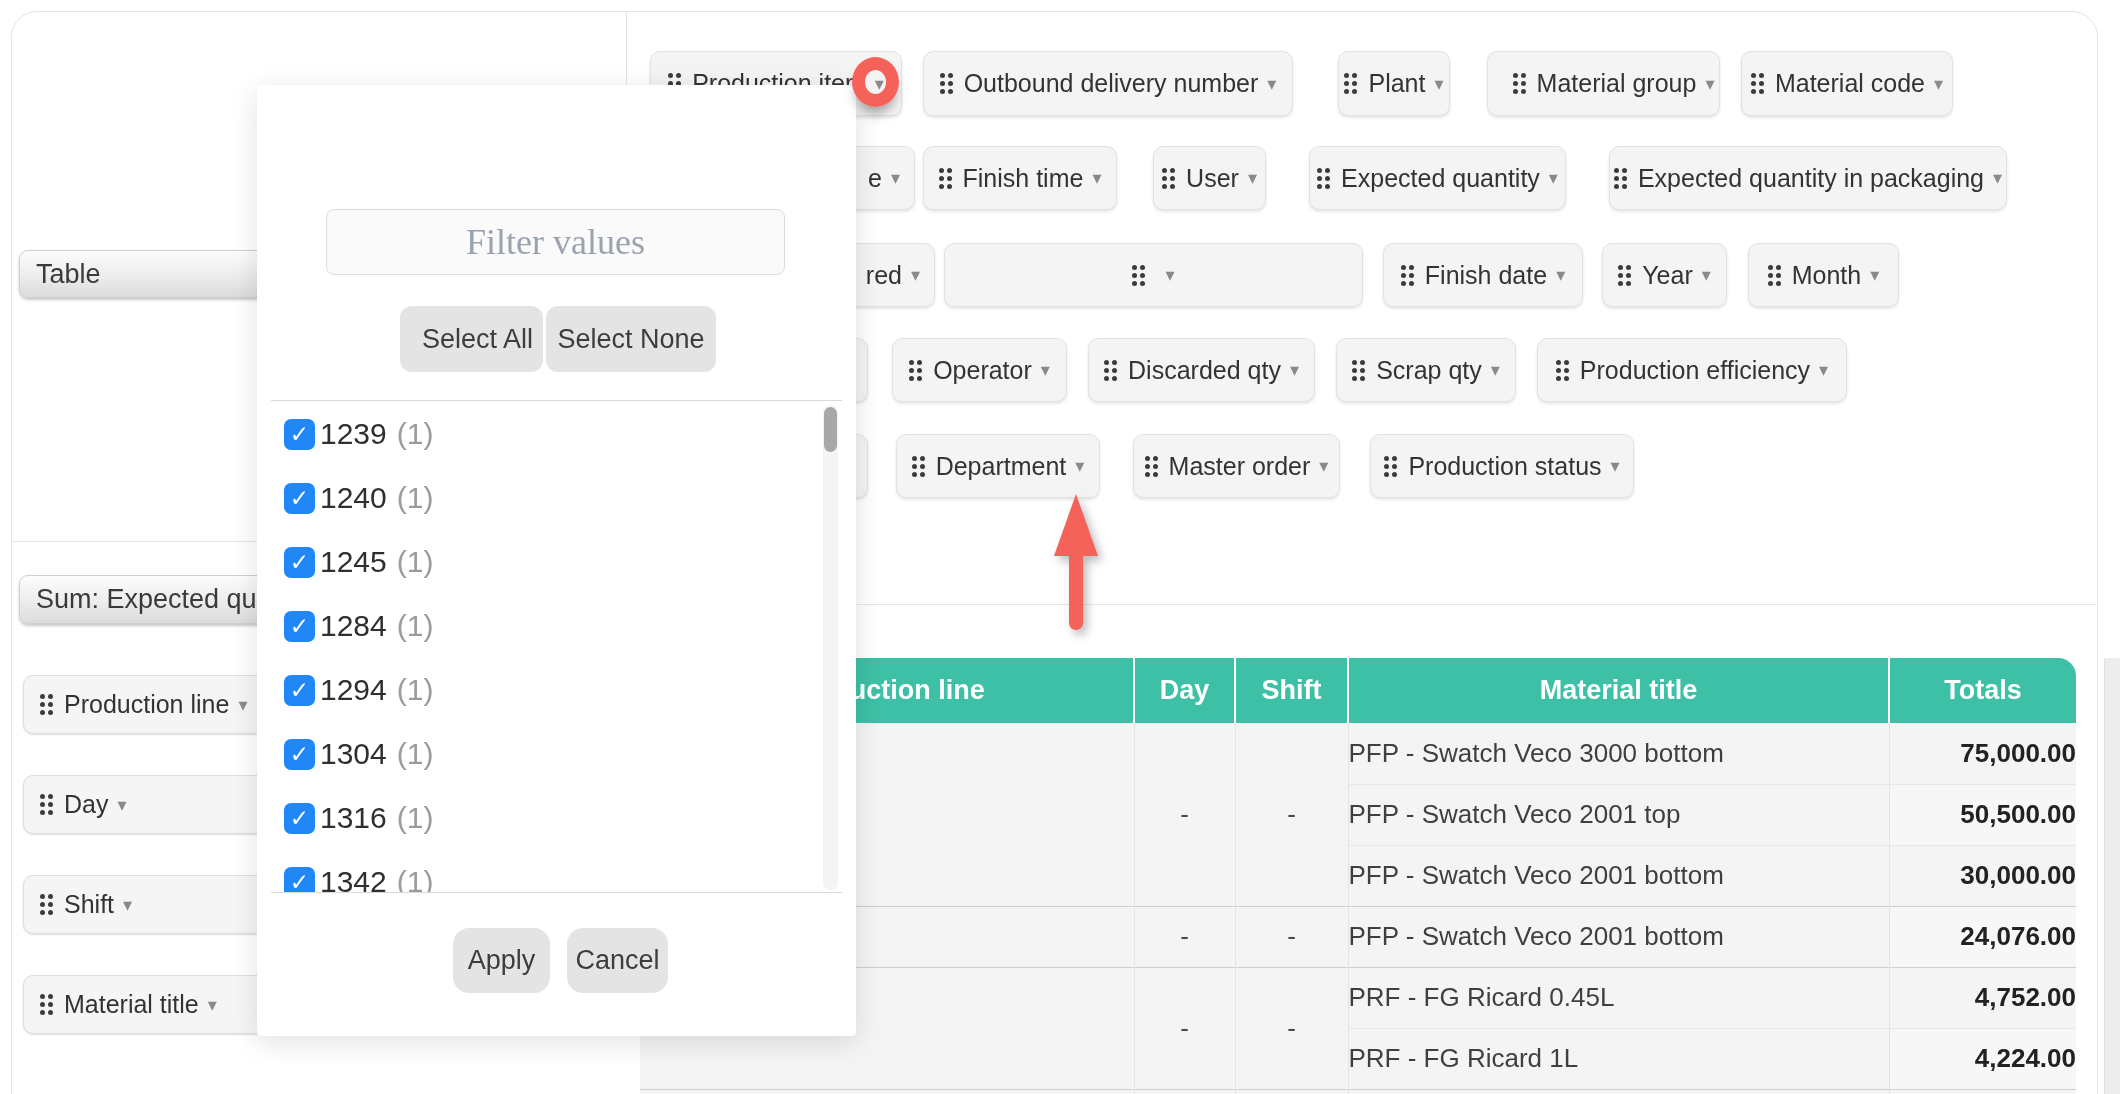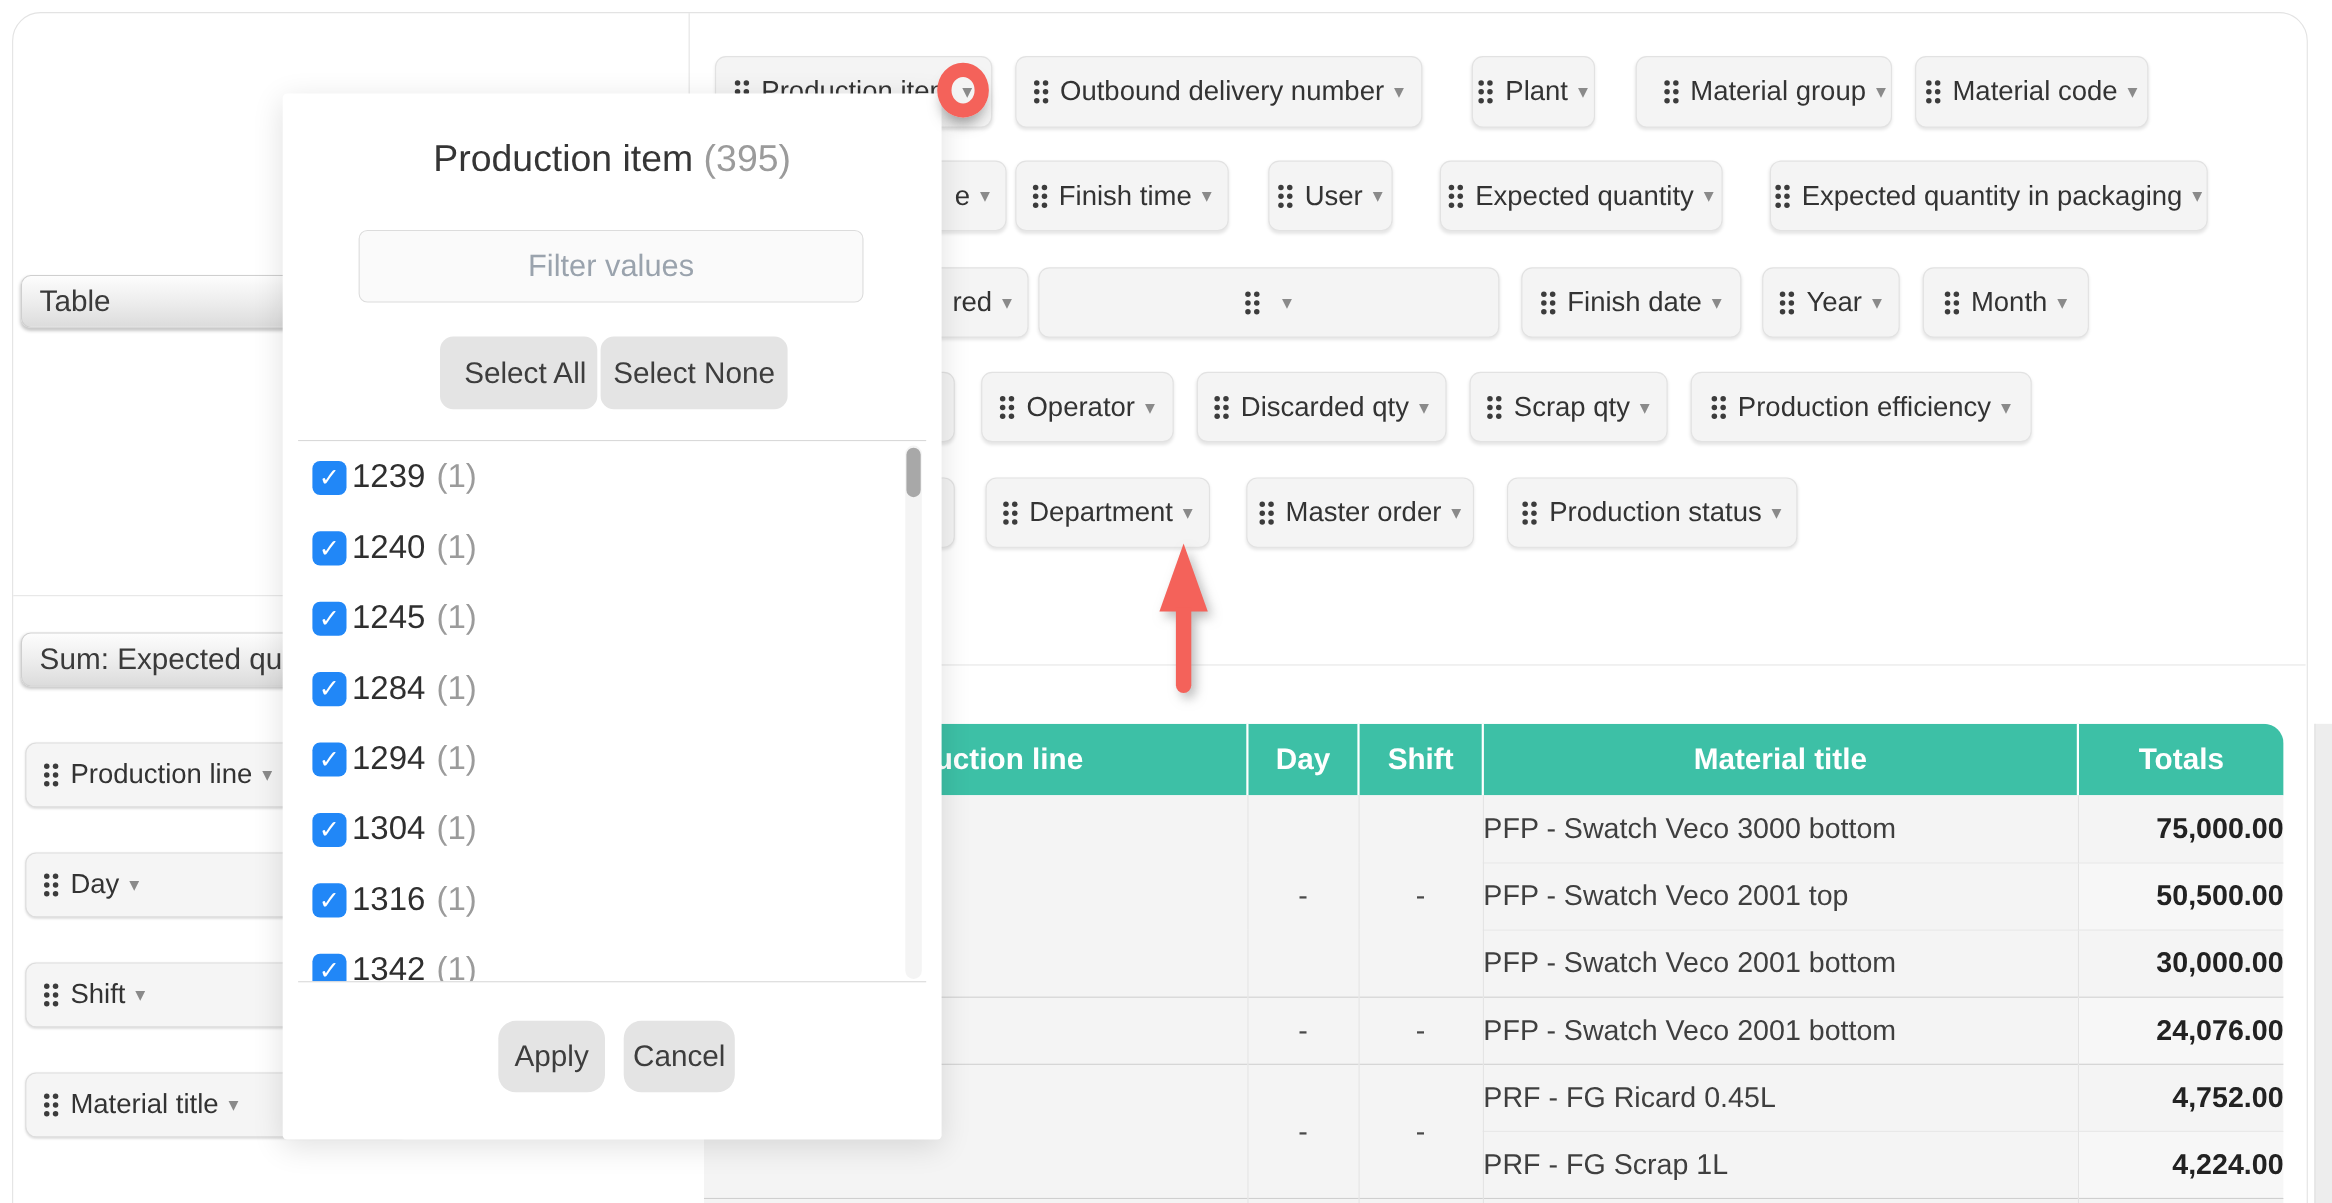--- a/index.html
+++ b/index.html
@@ -62,22 +62,22 @@
   .popup{
     left:257px;top:85px;width:599px;height:951px;background:#ffffff;
     box-shadow:0 6px 28px rgba(0,0,0,.12);border-radius:4px;z-index:20;
   }
   .popup-title{left:0;top:40px;width:100%;height:46px;text-align:center;
     font-size:34px;color:#353535;font-weight:400;}
   .popup-title .cnt{color:#9b9b9b;}
   .filter-input{
     left:69px;top:124px;width:459px;height:66px;box-sizing:border-box;
     border:1px solid #dcdcdc;border-radius:8px;background:#fafafa;
-    text-align:center;font-size:28px;color:#45505c;outline:none;
-    font-family:Liberation Sans, sans-serif;
+    text-align:center;font-size:36px;color:#45505c;outline:none;
+    font-family:Liberation Serif, serif;
   }
   .filter-input::placeholder{color:#9aa3ad;opacity:1;}
   .gbtn{
     display:flex;align-items:center;justify-content:center;
     background:#e4e4e4;border:none;border-radius:12px;
     font-size:27px;color:#3d3d3d;cursor:pointer;
     font-family:"Liberation Sans","DejaVu Sans",sans-serif;
   }
   .gbtn.round{border-radius:16px;}
   .pdivider{left:14px;width:571px;height:1px;background:#d9d9d9;}
@@ -326,40 +326,36 @@
     </tr>
 
     <tr class="gs">
       <td class="pl" rowspan="2"></td>
       <td class="dash" rowspan="2">-</td>
       <td class="dash" rowspan="2">-</td>
       <td class="mat">PRF - FG Ricard 0.45L</td>
       <td class="tot">4,752.00</td>
     </tr>
     <tr class="inner">
-      <td class="mat">PRF - FG Scrap 1L</td>
+      <td class="mat">PRF - FG Ricard 1L</td>
       <td class="tot b">4,224.00</td>
     </tr>
 
     <tr class="gs">
       <td class="pl"></td>
       <td class="dash"></td>
       <td class="dash"></td>
       <td class="mat"></td>
       <td class="tot"></td>
     </tr>
   </tbody>
     </table>
 </div>
 
 <div class="abs popup">
-  <div class="abs popup-title">
-    <span>Production item</span>
-    <span class="cnt">(395)</span>
-  </div>
 
   <input class="abs filter-input" type="text" placeholder="Filter values" style="">
 
   <div class="abs gbtn" style="left:143px;top:221px;width:131px;height:66px;padding-left:12px;">
     <span>Select All</span>
   </div>
   <div class="abs gbtn" style="left:289px;top:221px;width:170px;height:66px;">
     <span>Select None</span>
   </div>
 

